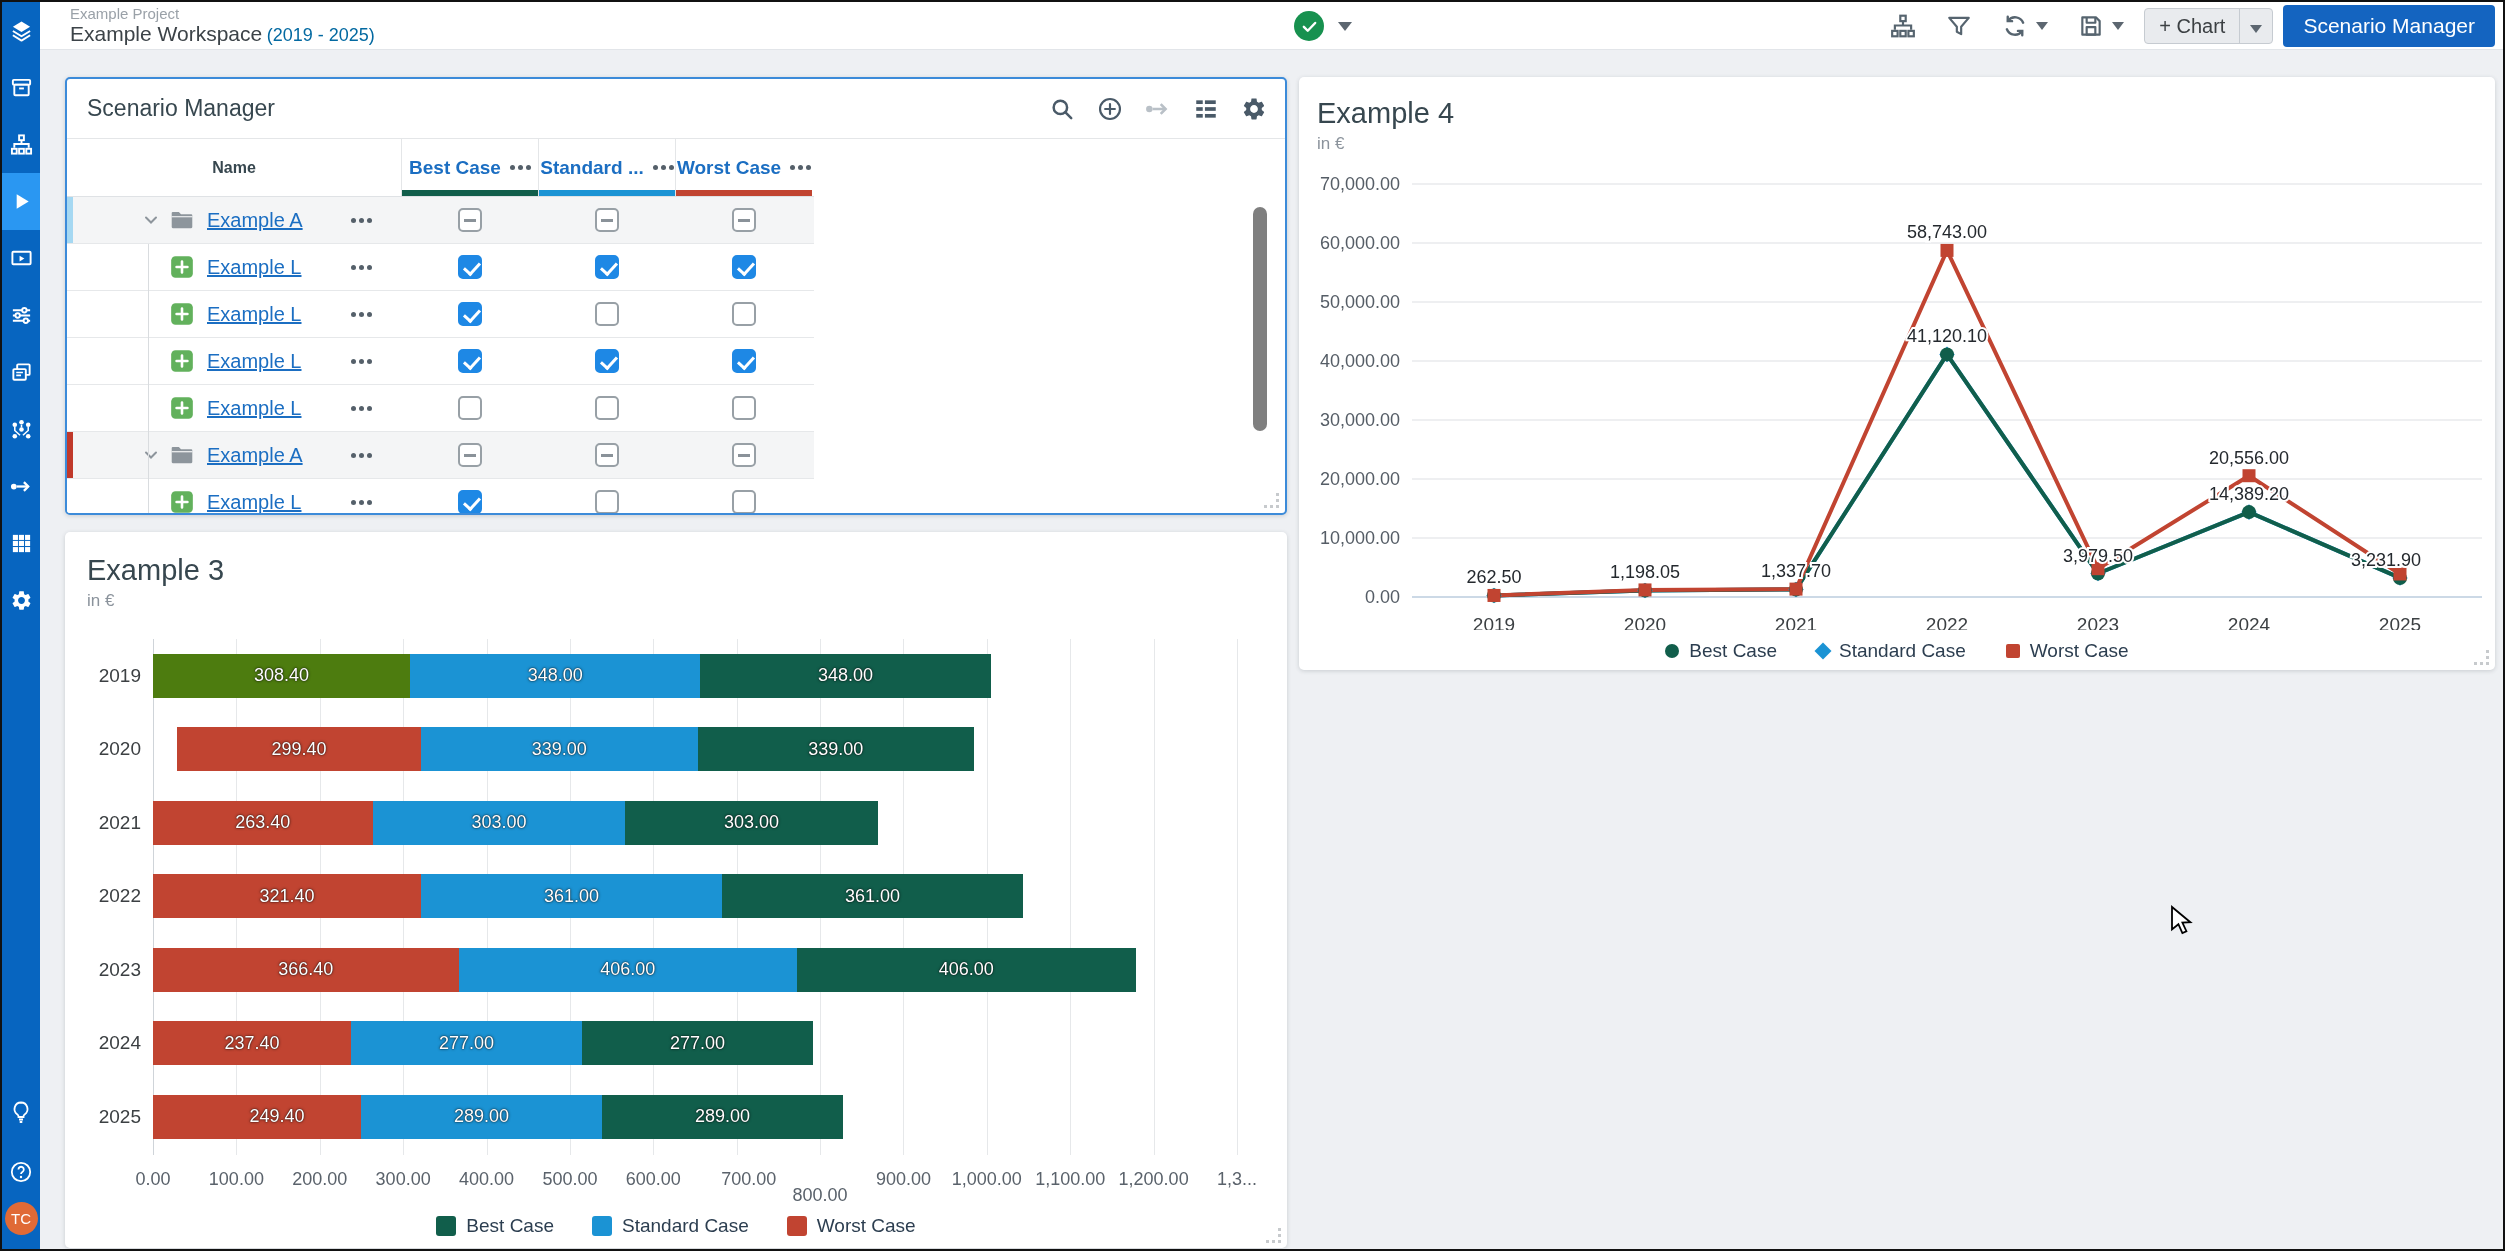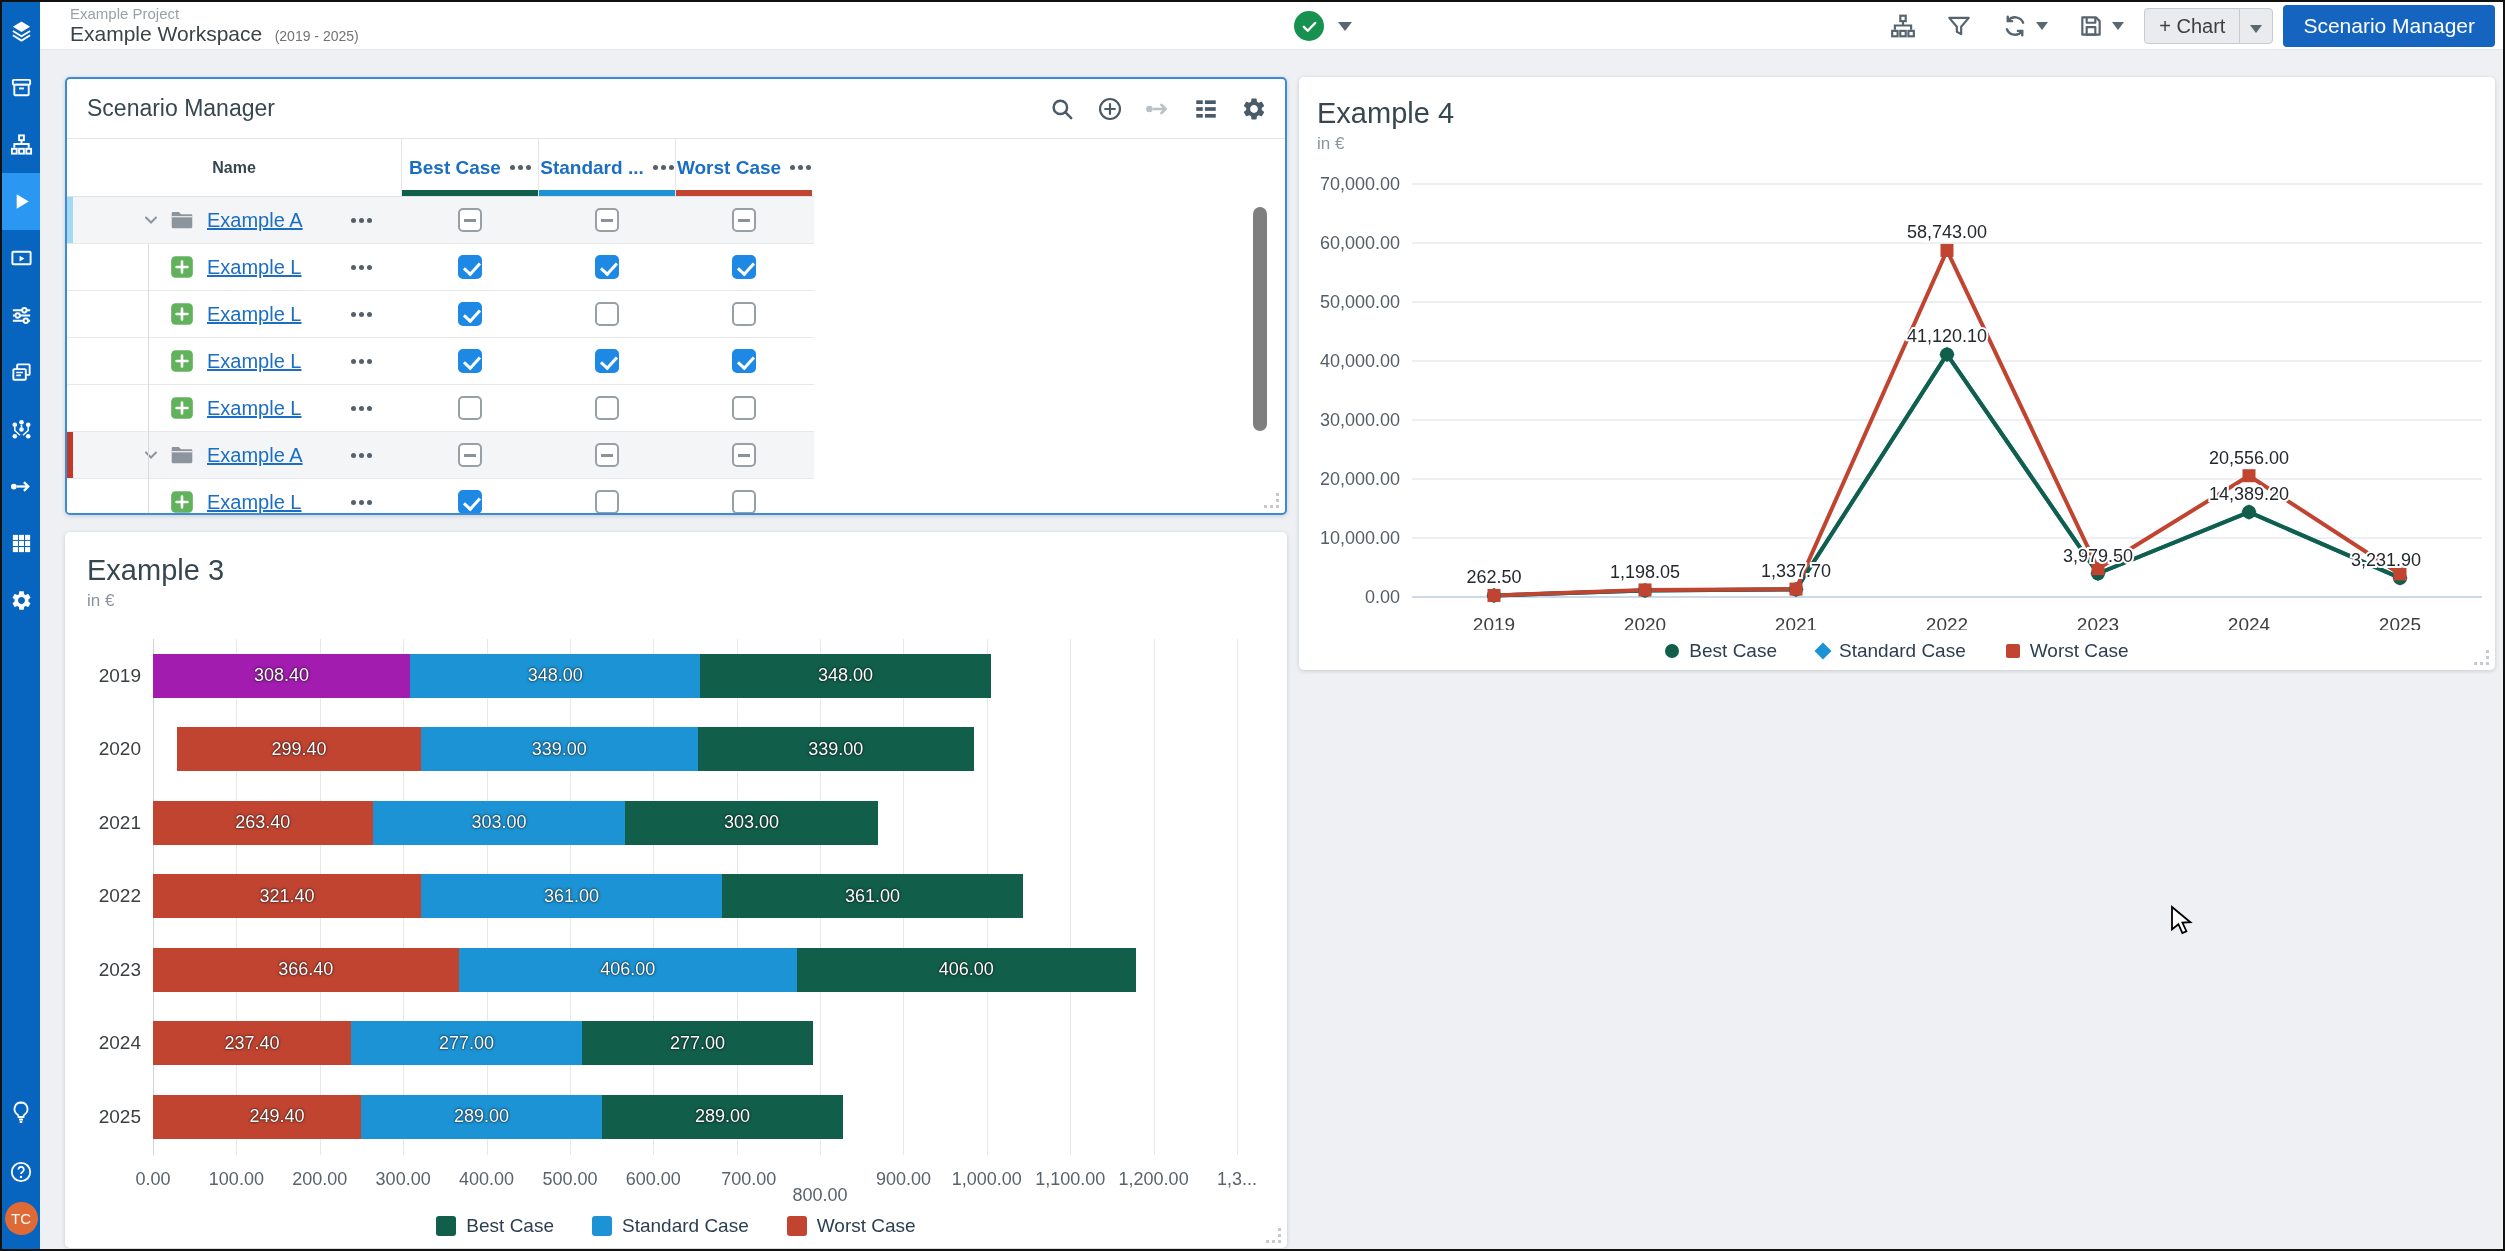--- a/index.html
+++ b/index.html
@@ -17,21 +17,21 @@
   .sb-spacer { flex:1; }
   .sb-avatar { width:33px; height:33px; border-radius:50%; background:#e06a36; color:#fff;
                font-size:15px; display:flex; align-items:center; justify-content:center; margin-bottom:14px; }
 
   
   .header { position:absolute; left:38px; top:0; right:0; height:48px; background:#fff;
             border-bottom:1px solid #e2e5e9; display:flex; align-items:center; z-index:4; }
   .h-titles { margin-left:30px; line-height:1.15; }
   .h-project { font-size:15px; color:#9aa1a8; }
   .h-workspace { font-size:21px; color:#3c4348; }
-  .h-range { font-size:14px; color:#737373;margin-left:8px; }
+  .h-range { font-size:18px; color:#0369a1; }
   .h-status { position:absolute; left:1254px; top:0; height:48px; display:flex; align-items:center; gap:14px; }
   .ok-circle { width:30px; height:30px; border-radius:50%; background:#17914f; display:flex;
                align-items:center; justify-content:center; }
   .caret { width:0; height:0; border-left:7px solid transparent; border-right:7px solid transparent;
            border-top:9px solid #5c6670; display:inline-block; }
   .h-right { position:absolute; right:8px; top:0; height:48px; display:flex; align-items:center; gap:10px; }
   .h-icon-btn { display:flex; align-items:center; gap:8px; padding:4px 10px; cursor:pointer; }
   .h-icon-btn svg { width:26px; height:26px; }
   .btn-chart { display:flex; align-items:center; height:36px; background:#e9ebee;
                border:1px solid #c6cbd1; border-radius:4px; color:#3c4043; font-size:20px; cursor:pointer; }
@@ -585,21 +585,21 @@
           <i style="left: 61.5385%;"></i>
           <i style="left: 69.2308%;"></i>
           <i style="left: 76.9231%;"></i>
           <i style="left: 84.6154%;"></i>
           <i style="left: 92.3077%;"></i>
           <i style="left: 100%;"></i>
         </div>
     <div class="bc-row">
           <span class="bc-ylabel">2019</span>
           <div class="bc-bar" style="width: 100%;">
-            <div class="bc-seg" style="width: 23.7231%; background: #a21caf;">
+            <div class="bc-seg" style="width: 23.7231%; background: #4d7c0f;">
               <span>308.40</span>
             </div>
             <div class="bc-seg" style="width: 26.7692%; background: rgb(27, 147, 212);">
               <span>348.00</span>
             </div>
             <div class="bc-seg" style="width: 26.7692%; background: rgb(17, 94, 75);">
               <span>348.00</span>
             </div>
           </div>
         </div>

